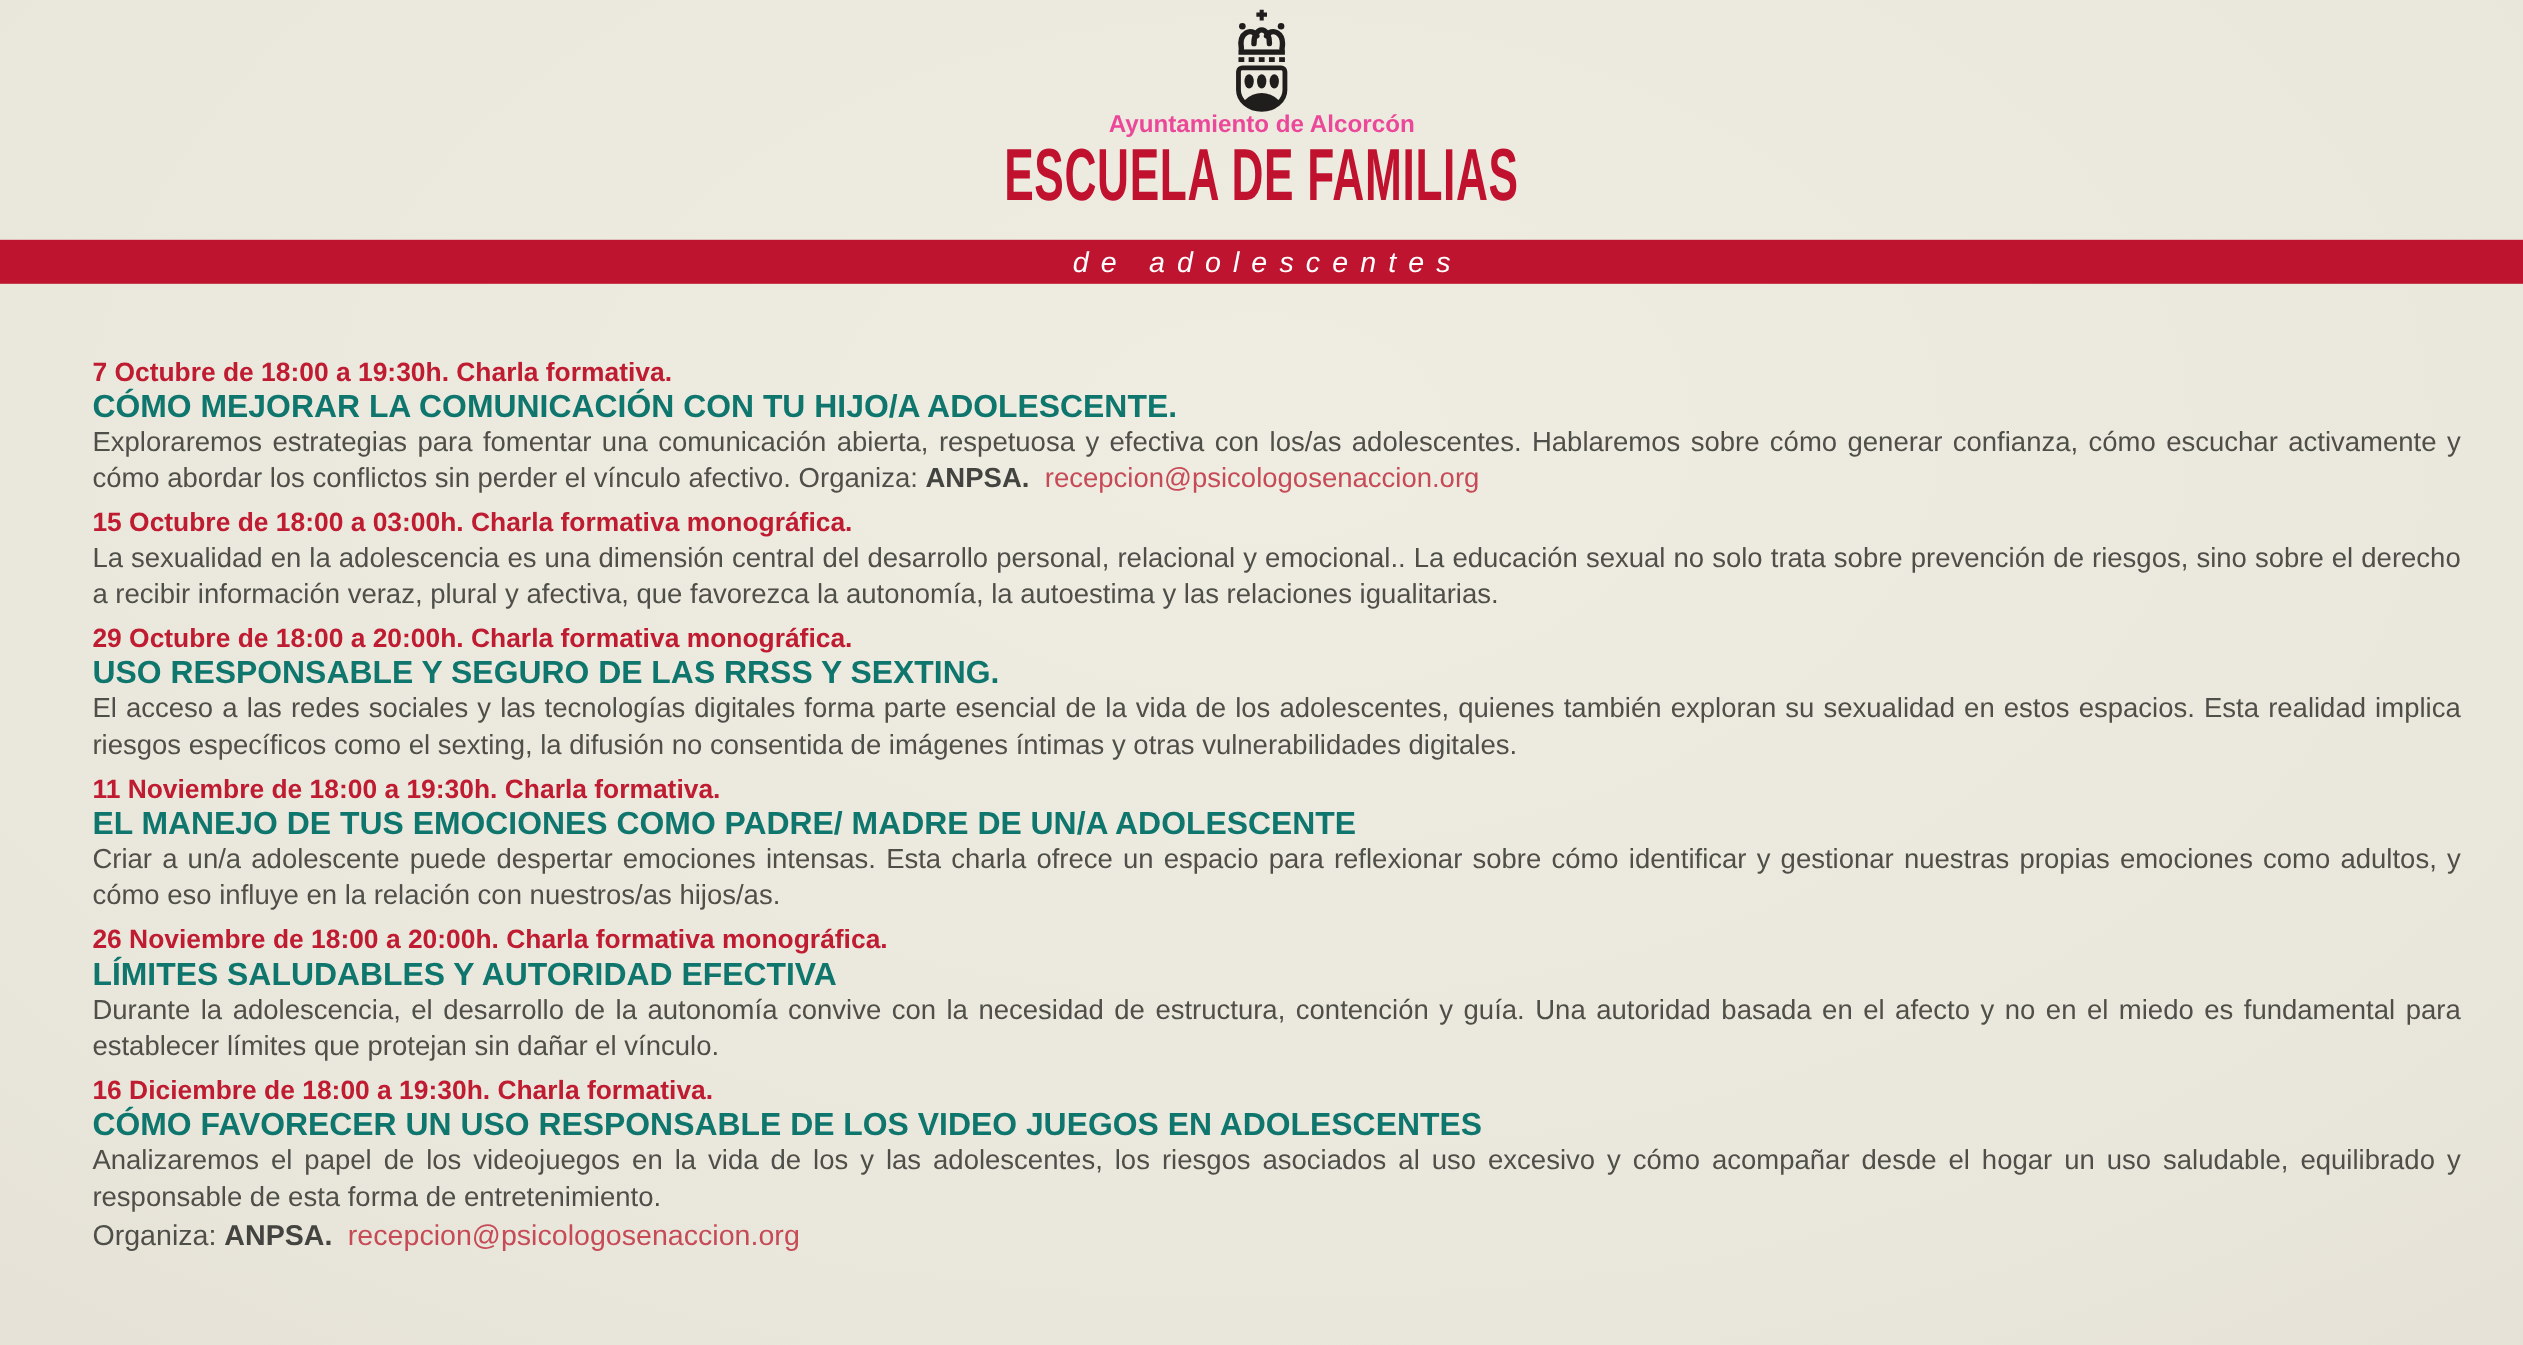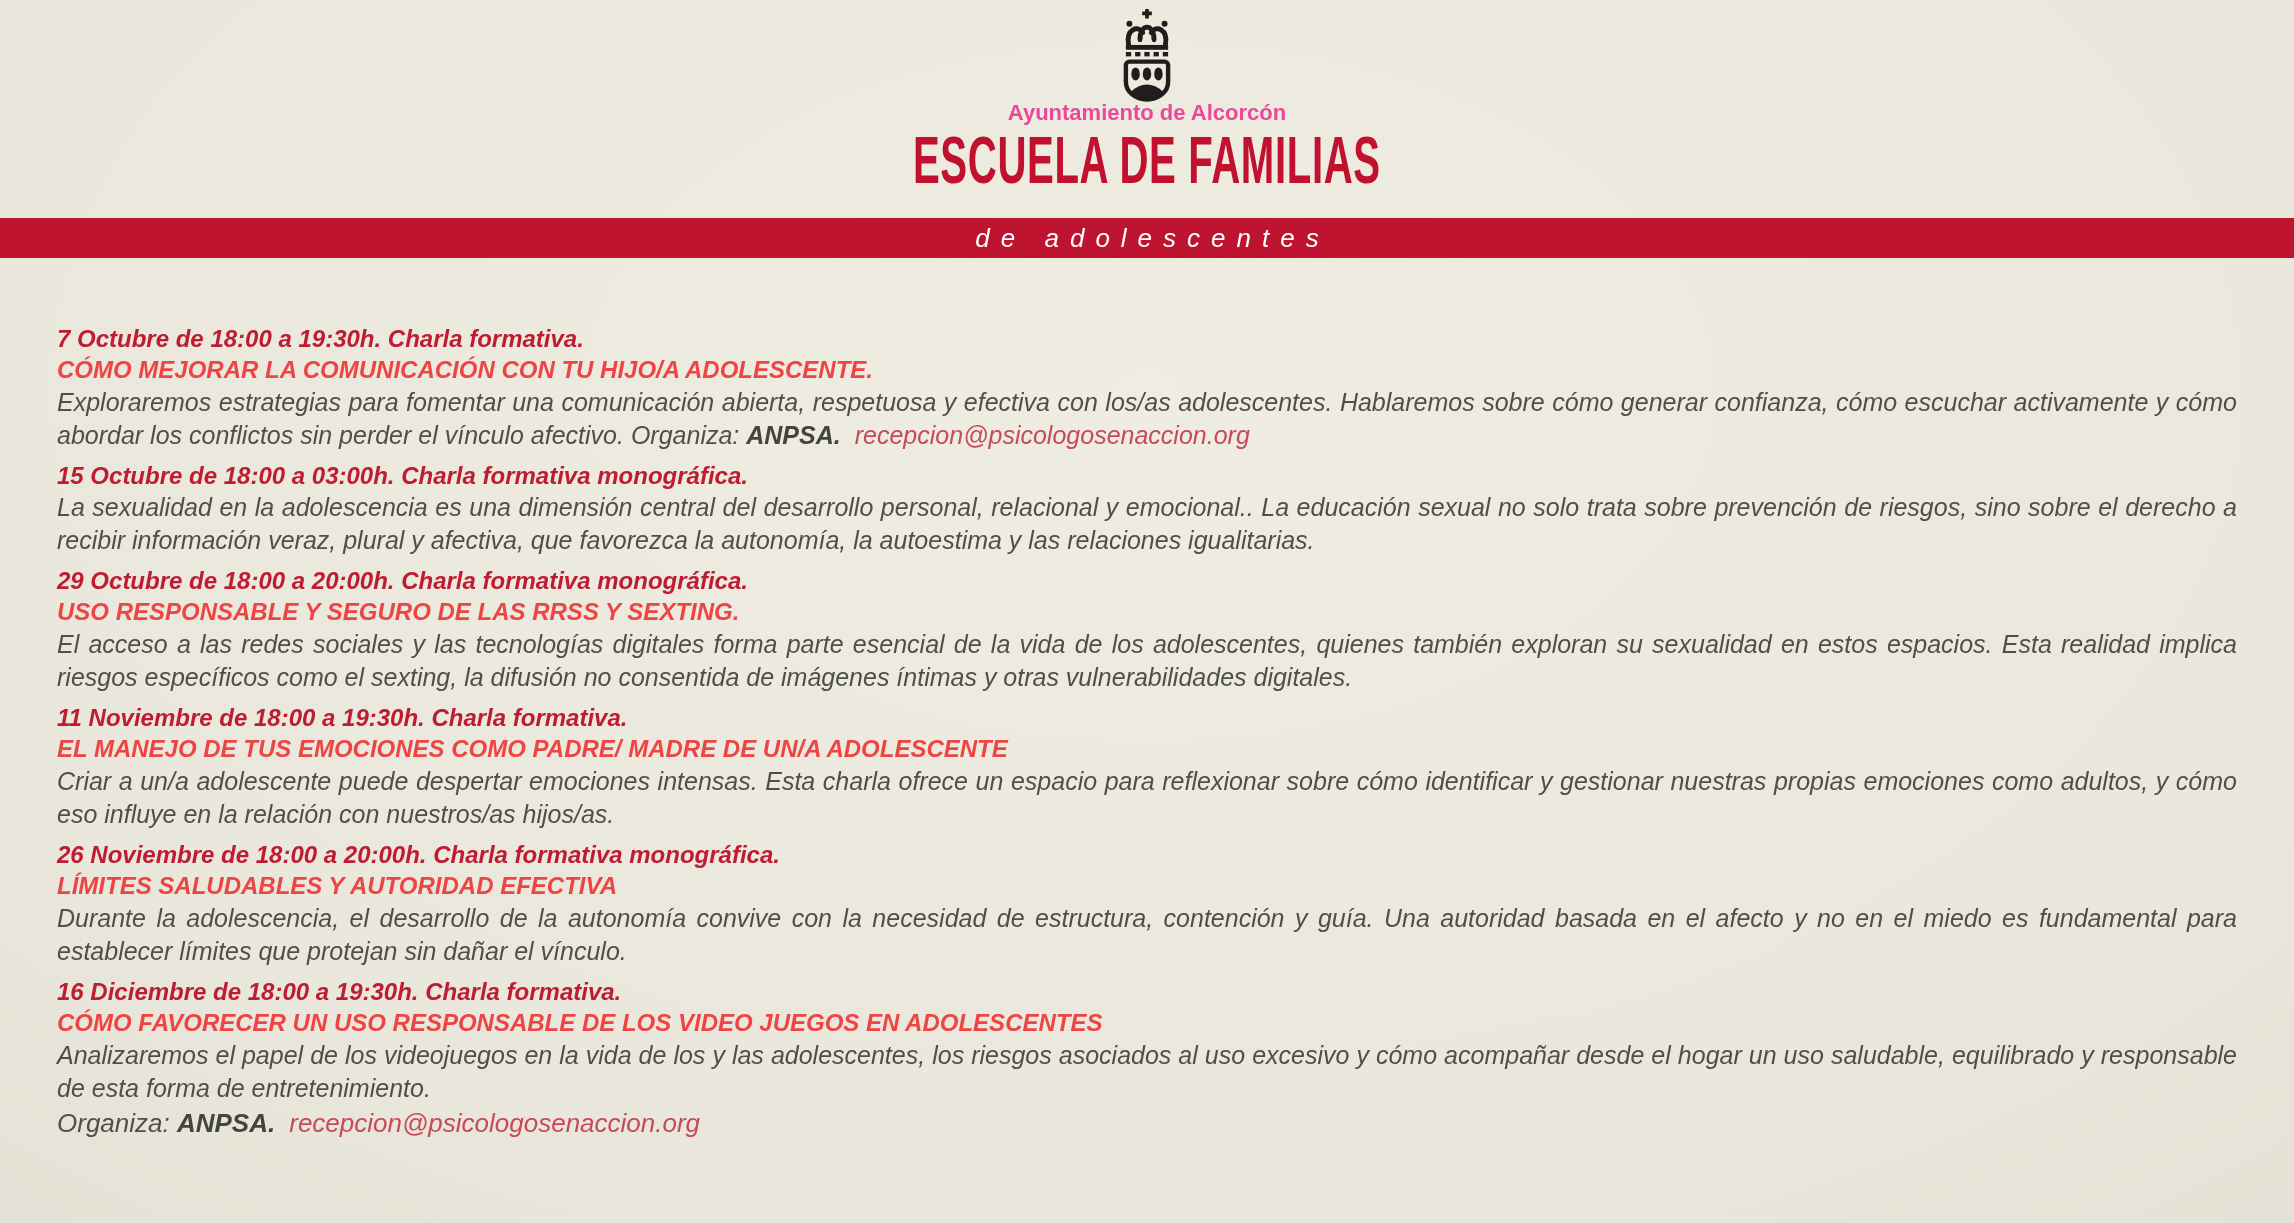--- a/index.html
+++ b/index.html
@@ -30,27 +30,27 @@
   .band {
     margin-top: 20px;
     height: 40px; width: 100%;
     background: #be1430;
     display: flex; align-items: center; justify-content: center;
   }
   .band .subtitle {
     color: #ffffff; font-style: italic; font-size: 26px;
     letter-spacing: 11px; text-indent: 11px; line-height: 40px;
   }
-  .content { padding: 66px 57px 0 57px; font-style: italic; }
+  .content { padding: 66px 57px 0 84px; }
   .event { margin-bottom: 9px; }
   .event-date {
     color: #bf1b31; font-weight: bold; font-size: 24px; line-height: 30px;
   }
   .event-title {
-    color: #ef4444; font-weight: bold; font-size: 24px; line-height: 32px;
+    color: #0f766e; font-weight: bold; font-size: 29px; line-height: 32px;
   }
   .event-body {
     margin: 0; color: #4f4f49; font-size: 25px; line-height: 33px;
     text-align: justify;
   }
   .org-label { color: #4f4f49; }
   .org-name { font-weight: bold; color: #434340; }
   .email-link { color: #c64b57; text-decoration: none; margin-left: 14px; }
   .org-line { margin-top: 2px; font-size: 26px; line-height: 33px; color: #4f4f49; }
   .crest { display: inline-block; }

